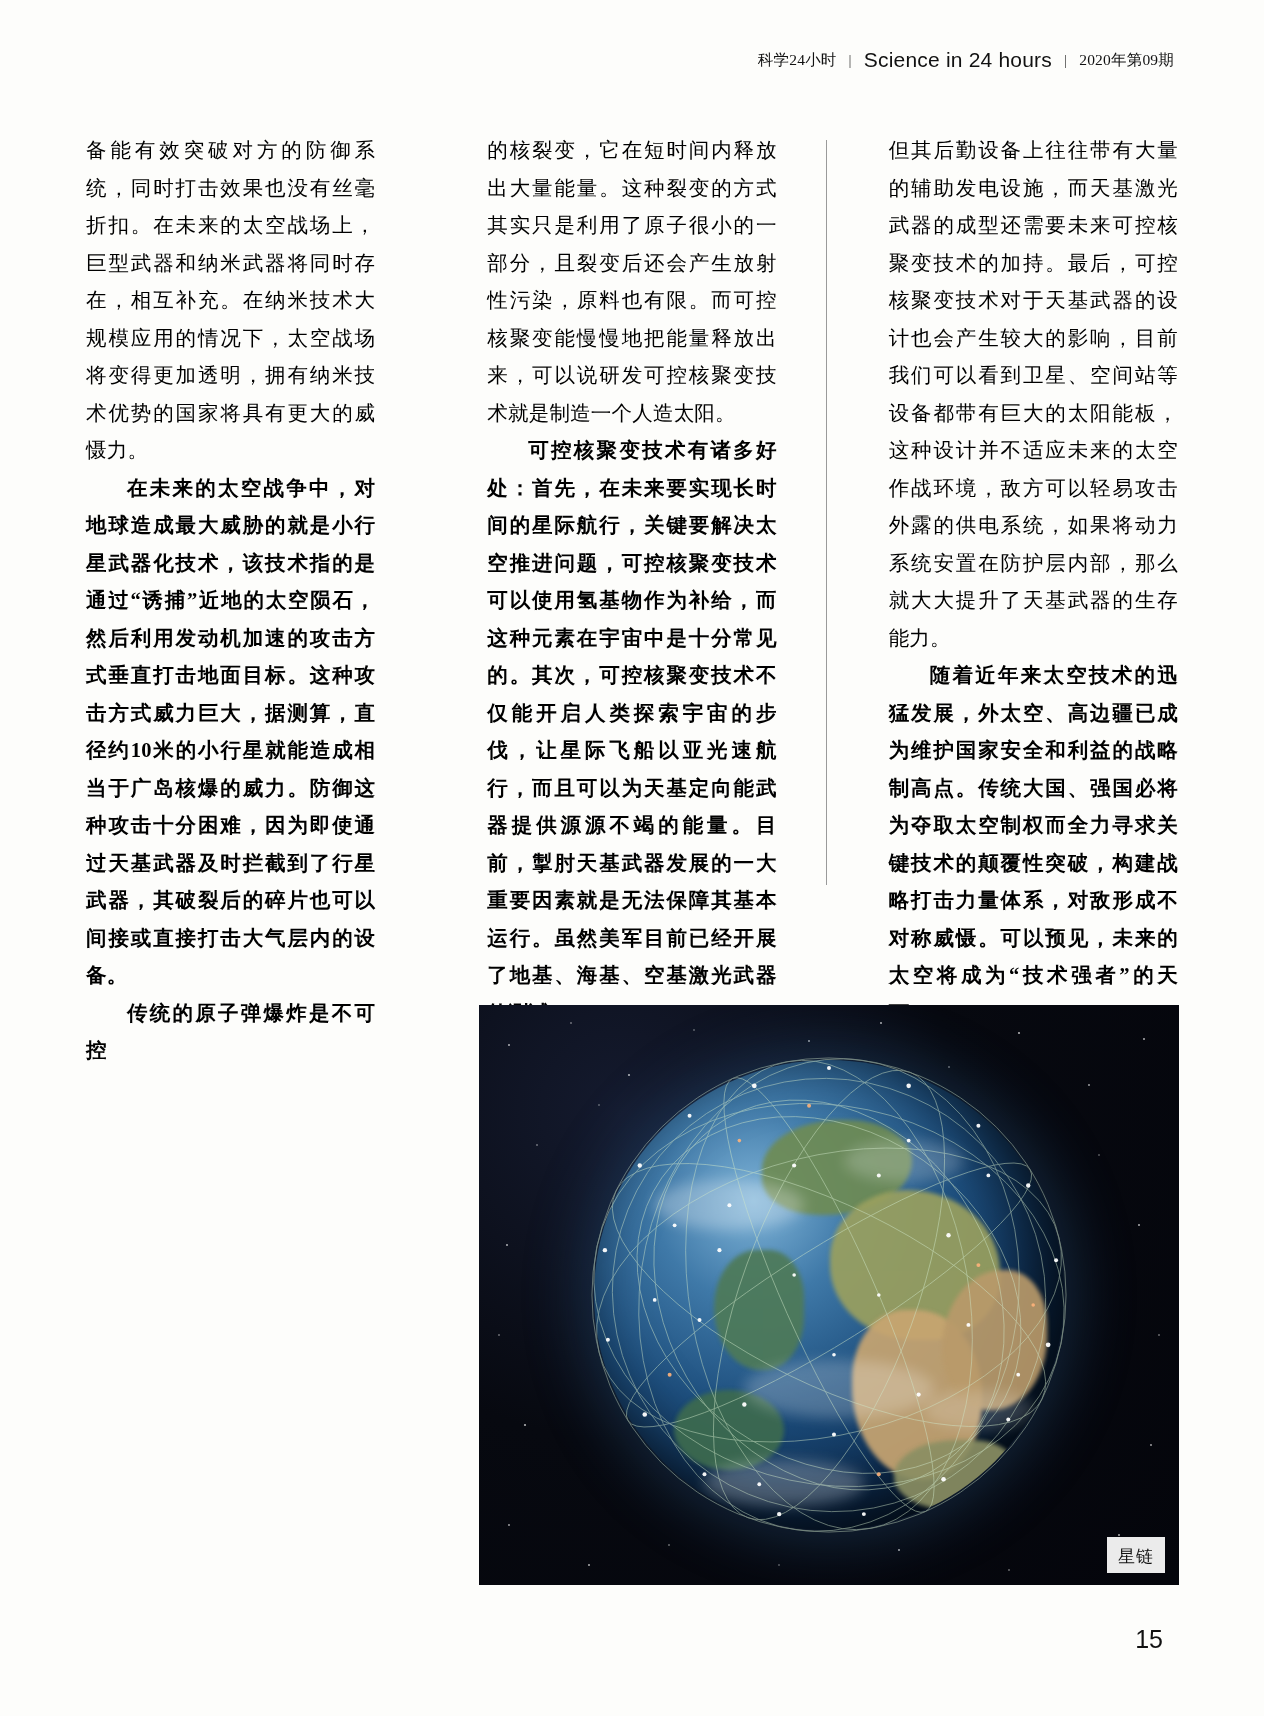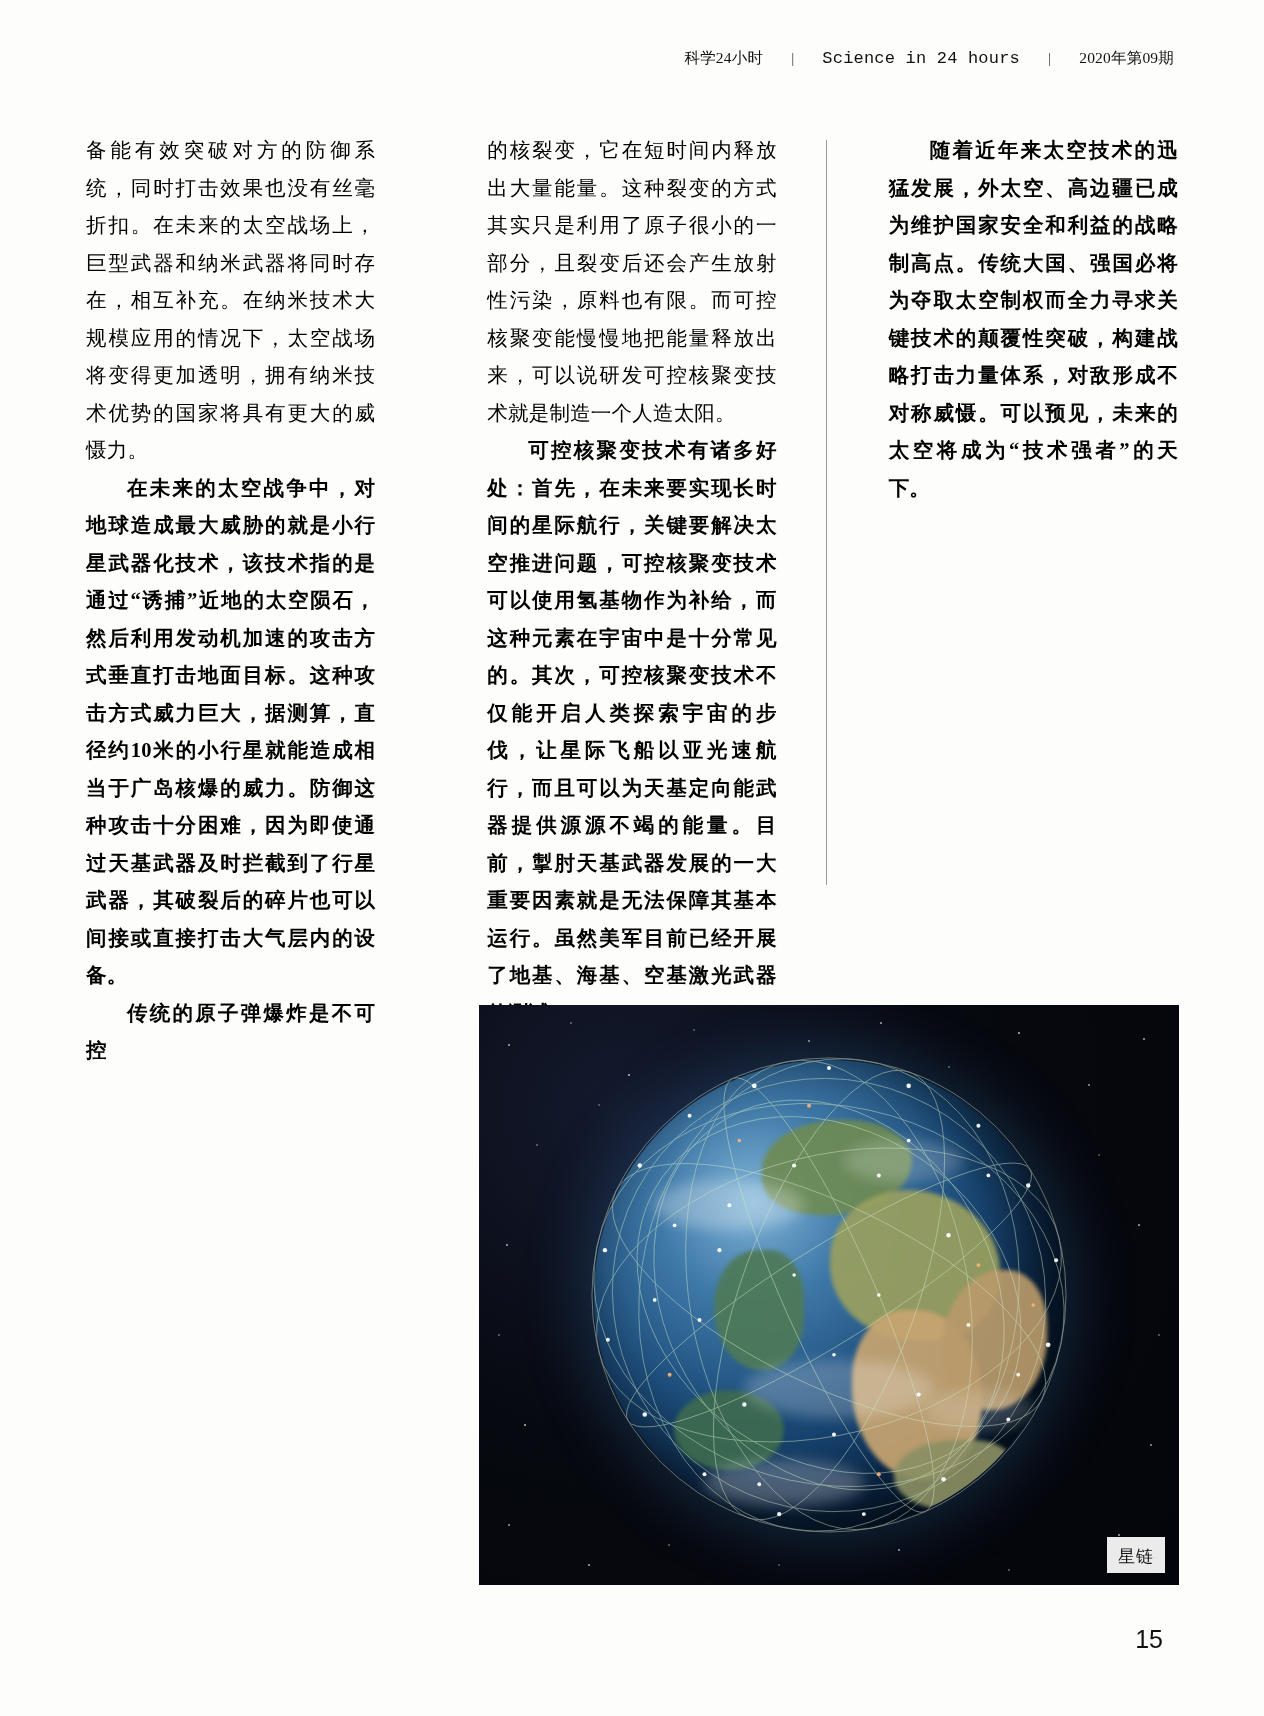--- a/index.html
+++ b/index.html
@@ -22,32 +22,32 @@
     background: #fdfdfb;
   }
 
   
   .header {
     position: absolute;
     top: 48px;
     right: 90px;
     display: flex;
     align-items: center;
-    gap: 26px;
+    gap: 10px;
     font-size: 15.5px;
     color: #111;
     letter-spacing: 0.2px;
   }
   .header .sep {
     color: #444;
     font-size: 15px;
     padding: 0 2px;
   }
   .header .cn { font-family: "Liberation Serif", serif; }
-  .header .en { font-family: Liberation Mono, monospace; font-size: 17px; }
+  .header .en { font-family: Liberation Sans, sans-serif; font-size: 21px; }
 
   
   .columns {
     position: absolute;
     top: 132px;
     left: 86px;
     width: 1092px;
     height: 1360px;
     display: flex;
     gap: 0px;
@@ -174,20 +174,21 @@
       <p class="indent">在未来的太空战争中，对地球造成最大威胁的就是小行星武器化技术，该技术指的是通过“诱捕”近地的太空陨石，然后利用发动机加速的攻击方式垂直打击地面目标。这种攻击方式威力巨大，据测算，直径约10米的小行星就能造成相当于广岛核爆的威力。防御这种攻击十分困难，因为即使通过天基武器及时拦截到了行星武器，其破裂后的碎片也可以间接或直接打击大气层内的设备。</p>
       <p class="indent">传统的原子弹爆炸是不可控</p>
     </div>
 
     <div class="col">
       <p>的核裂变，它在短时间内释放出大量能量。这种裂变的方式其实只是利用了原子很小的一部分，且裂变后还会产生放射性污染，原料也有限。而可控核聚变能慢慢地把能量释放出来，可以说研发可控核聚变技术就是制造一个人造太阳。</p>
       <p class="indent">可控核聚变技术有诸多好处：首先，在未来要实现长时间的星际航行，关键要解决太空推进问题，可控核聚变技术可以使用氢基物作为补给，而这种元素在宇宙中是十分常见的。其次，可控核聚变技术不仅能开启人类探索宇宙的步伐，让星际飞船以亚光速航行，而且可以为天基定向能武器提供源源不竭的能量。目前，掣肘天基武器发展的一大重要因素就是无法保障其基本运行。虽然美军目前已经开展了地基、海基、空基激光武器的测试，</p>
     </div>
 
     <div class="col">
+      <p>但其后勤设备上往往带有大量的辅助发电设施，而天基激光武器的成型还需要未来可控核聚变技术的加持。最后，可控核聚变技术对于天基武器的设计也会产生较大的影响，目前我们可以看到卫星、空间站等设备都带有巨大的太阳能板，这种设计并不适应未来的太空作战环境，敌方可以轻易攻击外露的供电系统，如果将动力系统安置在防护层内部，那么就大大提升了天基武器的生存能力。</p>
       <p class="indent">随着近年来太空技术的迅猛发展，外太空、高边疆已成为维护国家安全和利益的战略制高点。传统大国、强国必将为夺取太空制权而全力寻求关键技术的颠覆性突破，构建战略打击力量体系，对敌形成不对称威慑。可以预见，未来的太空将成为“技术强者”的天下。</p>
     </div>
 
   </div>
 
   <figure class="figure" style="margin:0;">
     <div class="space"></div>
 
     <svg class="starfield" viewBox="0 0 700 580" preserveAspectRatio="none">
       <g fill="#ffffff" opacity="0.75">

